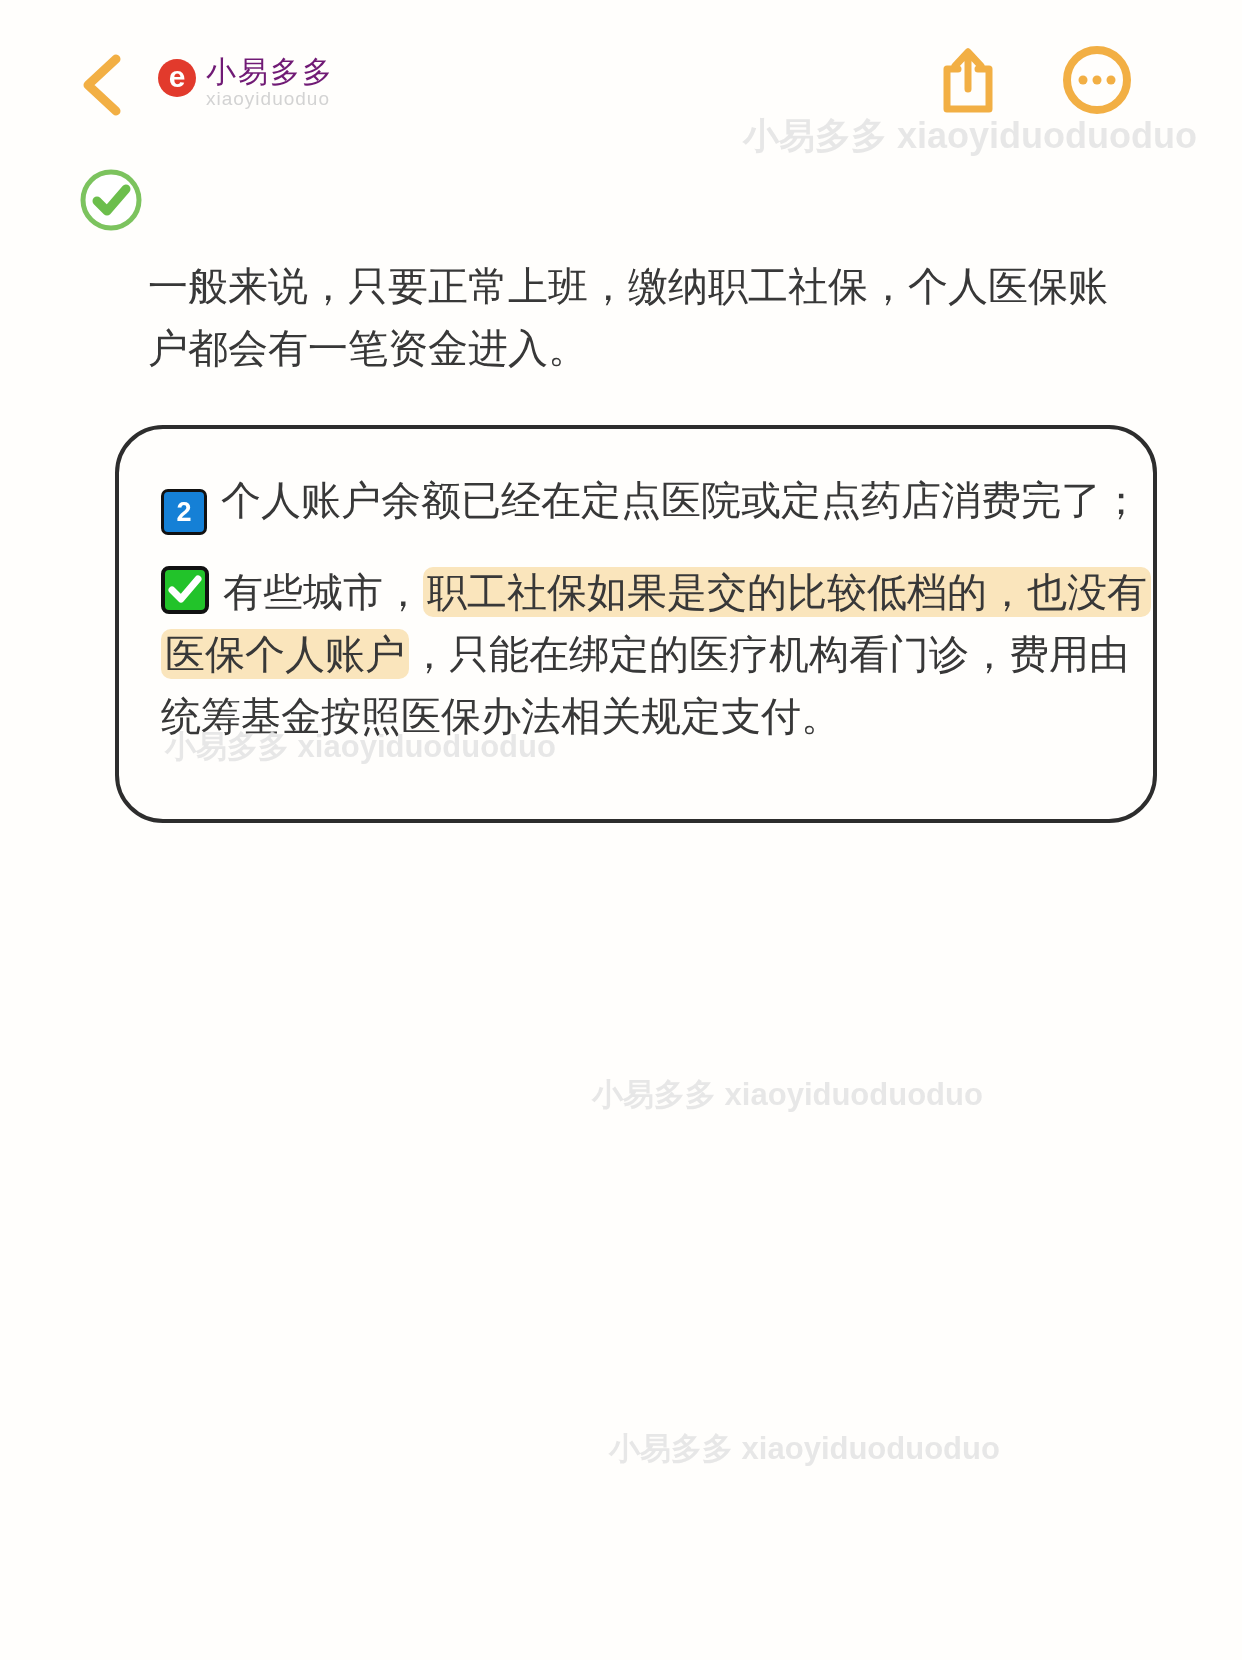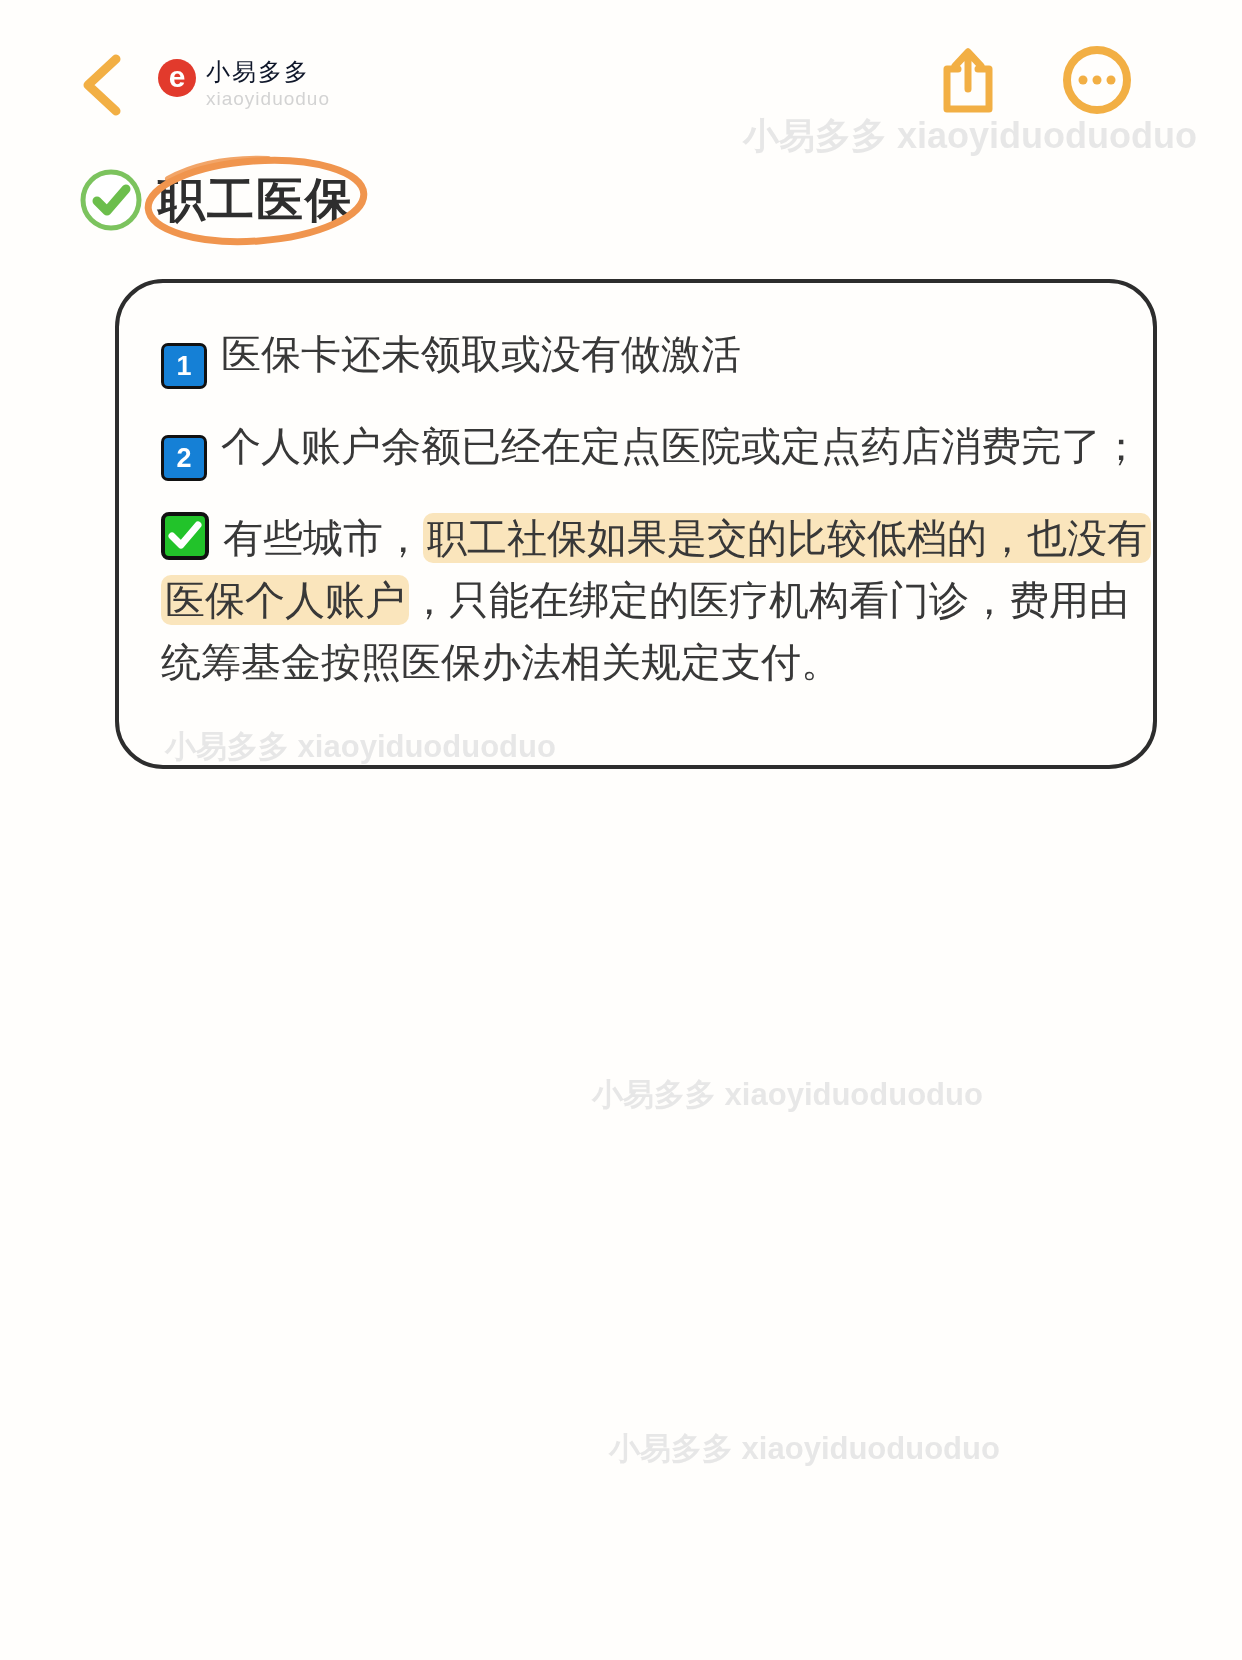--- a/index.html
+++ b/index.html
@@ -18,21 +18,21 @@
   }
   .back-btn{width:46px;height:64px;flex:0 0 auto;margin-top:8px;cursor:pointer;background:none;border:none;padding:0;}
   .brand{display:flex;align-items:flex-start;margin-left:34px;cursor:pointer;}
   .brand-circle{
     width:38px;height:38px;border-radius:50%;
     background:#e23a2c;color:#fff;
     font-weight:bold;font-size:30px;line-height:36px;text-align:center;
     margin-top:14px;
   }
   .brand-texts{margin-left:10px;margin-top:14px;}
-  .brand-name{font-size:24px;color:#0f172a;letter-spacing:2px;line-height:26px;}
+  .brand-name{font-size:30px;color:#701a75;letter-spacing:2px;line-height:26px;}
   .brand-sub{font-size:19px;color:#d3d3d3;margin-top:3px;letter-spacing:1px;}
   .header-spacer{flex:1;}
   .icon-btn{background:none;border:none;padding:0;cursor:pointer;flex:0 0 auto;}
   .share-btn{width:56px;height:70px;margin-right:66px;}
   .more-btn{width:70px;height:70px;}
   
   .wm{
     position:absolute;
     font-weight:bold;
     color:rgba(170,170,170,0.28);
@@ -145,33 +145,27 @@
   <div class="wm wm-top">小易多多 xiaoyiduoduoduo</div>
   <div class="wm wm-mid1">小易多多 xiaoyiduoduoduo</div>
   <div class="wm wm-mid2">小易多多 xiaoyiduoduoduo</div>
   <div class="wm wm-bot">小易多多 xiaoyiduoduoduo</div>
 
   <div class="title-row">
     <svg class="title-check" viewBox="0 0 66 66">
       <circle cx="33" cy="33" r="28" fill="#fff" stroke="#7cc35e" stroke-width="5"></circle>
       <path d="M19 34 L29 44 L48 22" fill="none" stroke="#6cbe4c" stroke-width="9" stroke-linecap="round" stroke-linejoin="round"></path>
     </svg>
-    <div class="title-wrap">
-      <h1 class="page-title">职工医保</h1>
-      <svg class="title-ellipse" viewBox="0 0 236 104">
-        <ellipse cx="118" cy="52" rx="108" ry="40" fill="none" stroke="#f0954e" stroke-width="7" stroke-linecap="round" transform="rotate(-4 118 52)"></ellipse>
-        <path d="M30 30 Q70 8 130 10" fill="none" stroke="#f0954e" stroke-width="6" stroke-linecap="round" opacity="0.85"></path>
-      </svg>
-    </div>
   </div>
 
+  <p class="intro">一般来说，只要正常上班，缴纳职工社保，个人医保账
+户都会有一笔资金进入。</p>
 
   <div class="panel">
 
-    <p><span class="num-badge">1</span><span class="pre">医保卡还未领取或没有做激活</span></p>
 
     <p><span class="num-badge">2</span><span class="pre">个人账户余额已经在定点医院或定点药店消费完了；</span></p>
 
 
 
     <p><span class="check-badge"><svg viewBox="0 0 34 30" width="34" height="30">
             <path d="M4 15 L13 24 L30 4" fill="none" stroke="#fff" stroke-width="7" stroke-linecap="round" stroke-linejoin="round"></path>
           </svg></span><span>有些城市，</span><span class="hl">职工社保如果是交的比较低档的，也没有医保个人账户</span><span class="pre">，只能在绑定的医疗机构看门诊，费用由
 统筹基金按照医保办法相关规定支付。</span></p>
 

